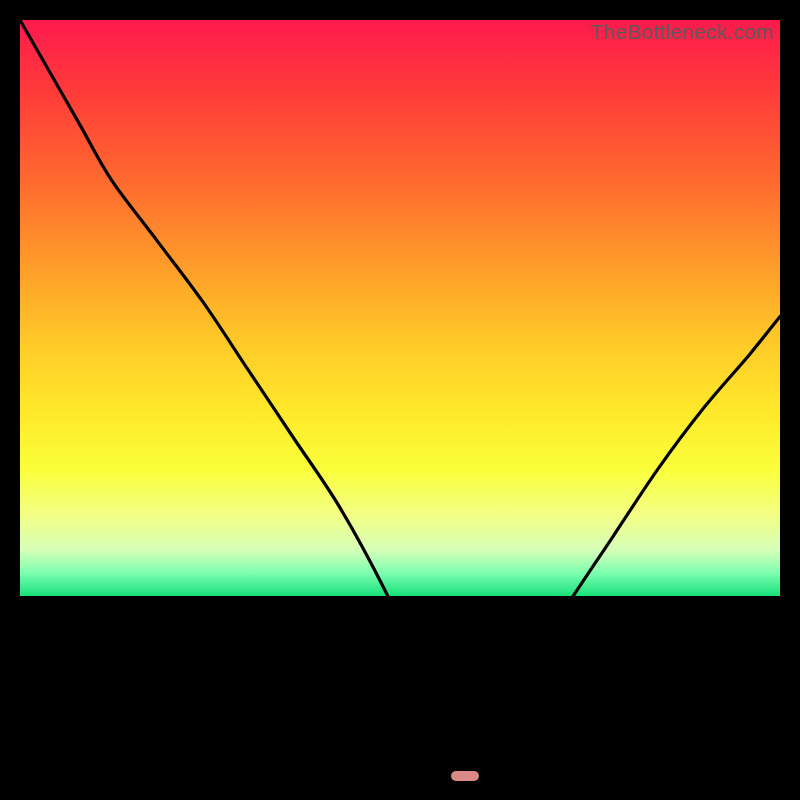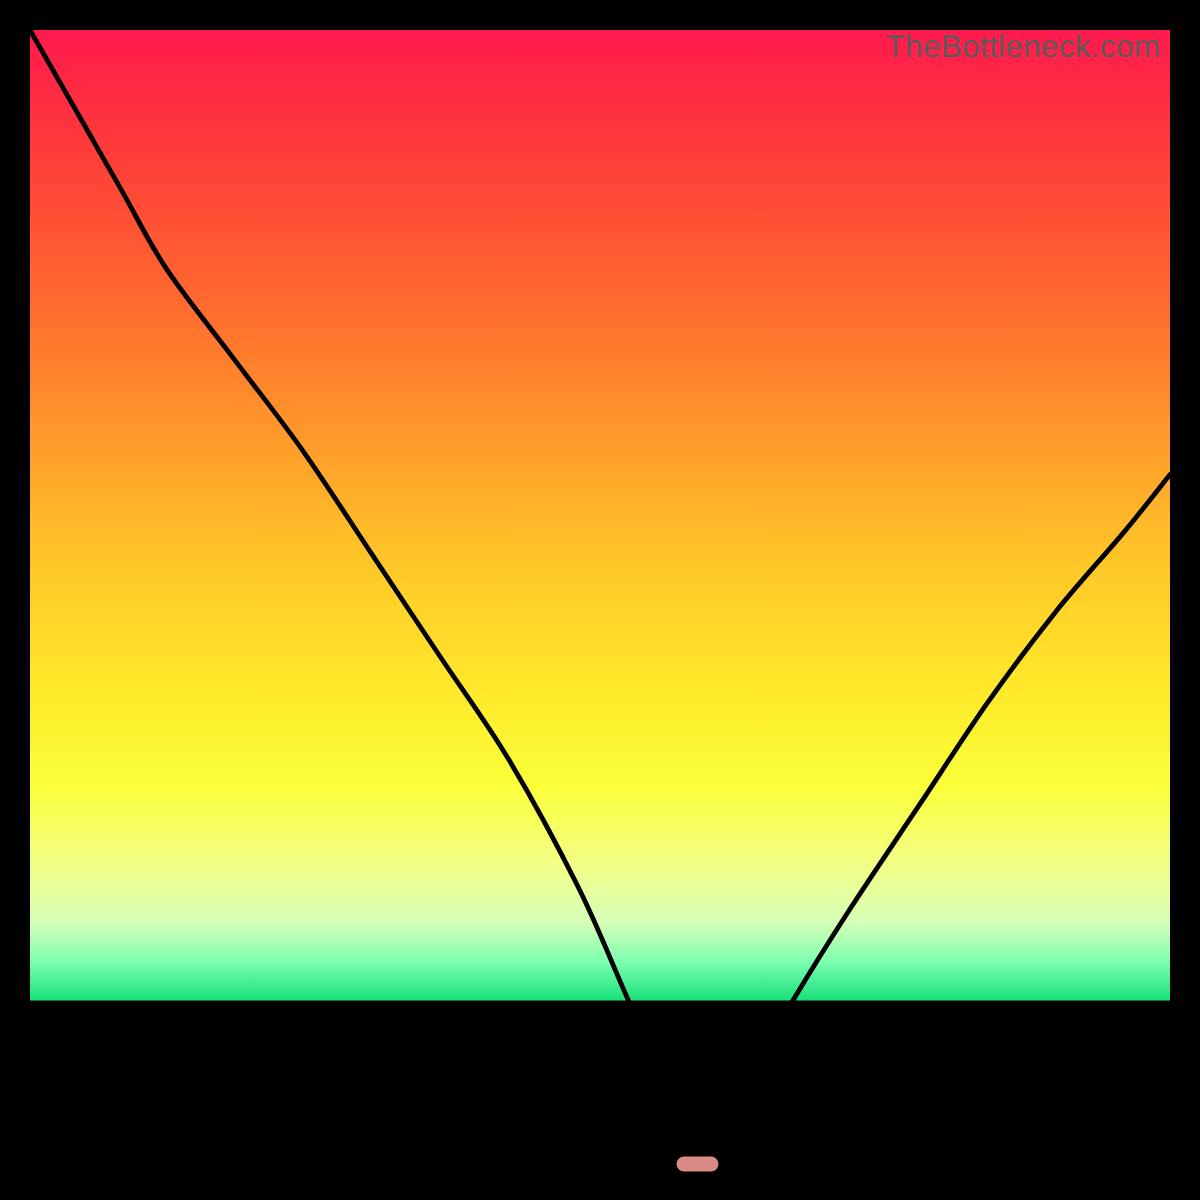--- a/index.html
+++ b/index.html
@@ -15,21 +15,21 @@
     position: relative;
     width: 800px;
     height: 800px;
     background: #000;
   }
   .plot-area {
     position: absolute;
     left: 20px;
     top: 20px;
     width: 760px;
-    height: 647px;
+    height: 576px;
     background: linear-gradient(
       to bottom,
       #ff1a4d 0%,
       #ff3a3a 12%,
       #ff6a2f 28%,
       #ff9a2a 42%,
       #ffc728 55%,
       #ffe92a 68%,
       #faff3a 78%,
       #f2ff86 86%,

